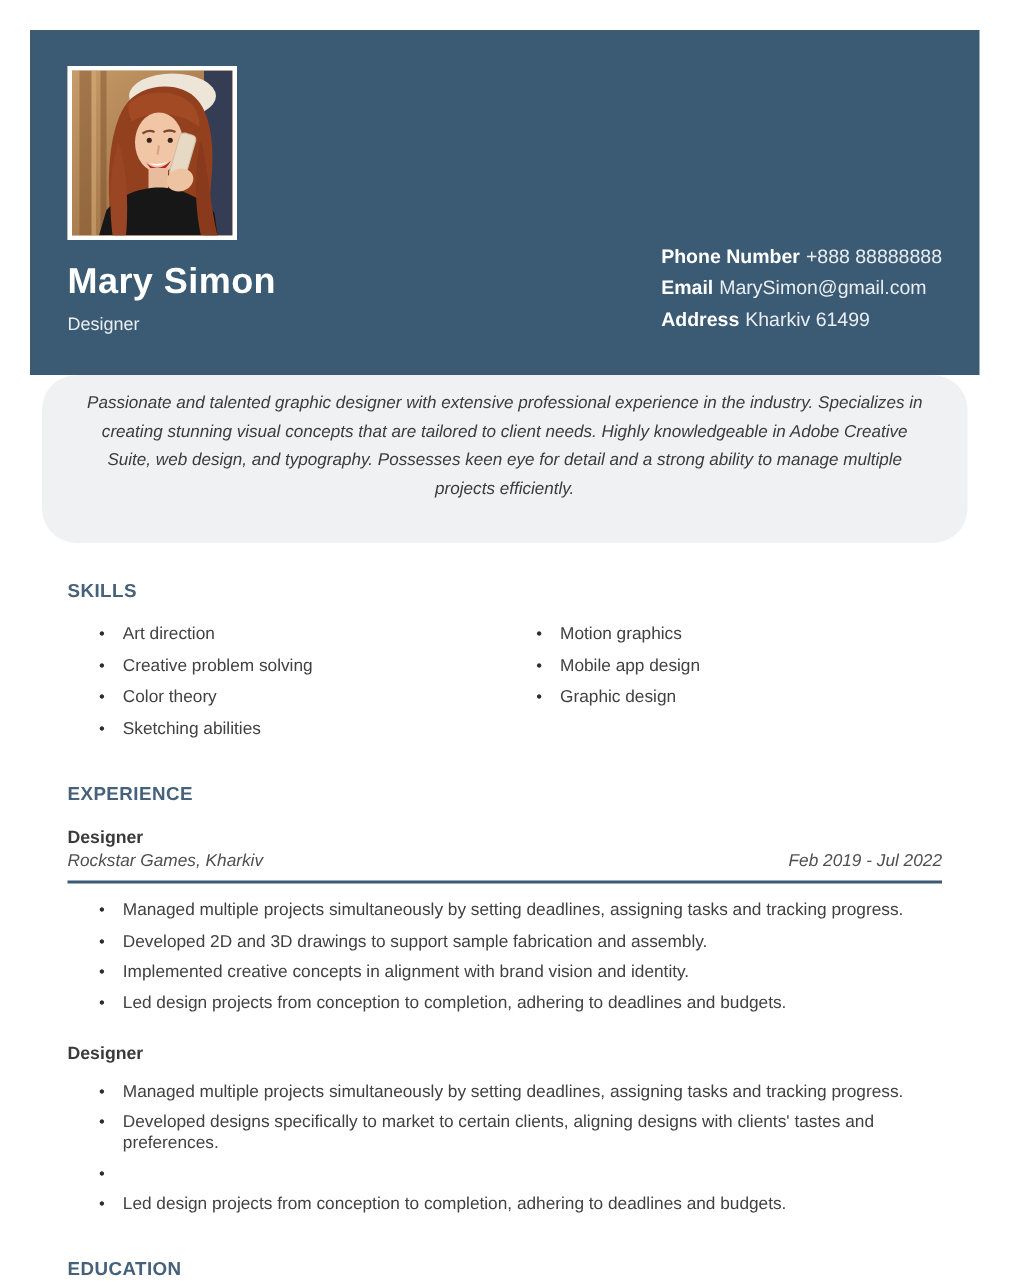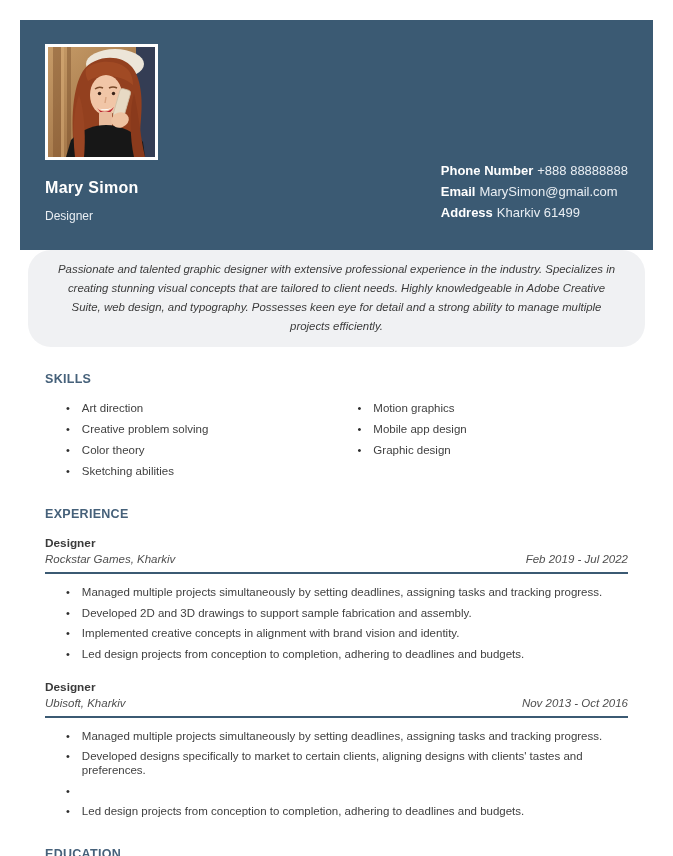--- a/index.html
+++ b/index.html
@@ -13,28 +13,28 @@
   *{margin:0;padding:0;box-sizing:border-box;}
   html,body{background:#fff;}
   body{font-family:"Liberation Sans",sans-serif;color:var(--body-text);}
   .page{width:673px;height:856px;background:#fff;position:relative;overflow:hidden;}
 
   
   .header{margin:20px 20px 0;background:var(--header-bg);padding:24px 25px 26px;}
   .photo-frame{width:113px;height:116px;border:3px solid #fff;overflow:hidden;background:#a97a4a;}
   .photo-frame svg{display:block;width:100%;height:100%;}
   .header-bottom{display:flex;justify-content:space-between;align-items:flex-end;}
-  .name{margin-top:8px;font-size:16px;font-weight:bold;color:#fff;letter-spacing:.3px;line-height:28px;}
+  .name{margin-top:8px;font-size:24px;font-weight:bold;color:#fff;letter-spacing:.3px;line-height:28px;}
   .role{margin-top:7px;font-size:12px;color:#e9eef3;line-height:15px;}
   .contact{padding-bottom:1px;}
   .contact-row{font-size:13px;color:#e9eef3;line-height:21px;white-space:nowrap;}
   .c-label{font-weight:bold;color:#fff;margin-right:4px;}
 
   
-  .summary{margin:0 28px;background:var(--summary-bg);padding:10px 30px 11px;
+  .summary{margin:0 28px;background:var(--summary-bg);padding:10px 30px 26px;
     text-align:center;font-style:italic;font-size:11.4px;line-height:19px;color:#3b3b3b;border-radius:23px;}
 
   
   .main{margin:0 45px;}
   .section-heading{font-size:12.5px;font-weight:bold;color:var(--heading);letter-spacing:.3px;margin:25px 0 0;}
 
   ul{list-style:none;}
   .b-li{display:flex;align-items:flex-start;font-size:11.5px;color:var(--body-text);padding:3.5px 0;line-height:13.5px;}
   .bullet{margin:0 12px 0 21px;font-size:11px;line-height:13.5px;color:#2d2d2d;}
 
@@ -164,24 +164,20 @@
               <span class="b-text">Implemented creative concepts in alignment with brand vision and identity.</span>
             </li>
             <li class="b-li">
               <span class="bullet">•</span>
               <span class="b-text">Led design projects from conception to completion, adhering to deadlines and budgets.</span>
             </li>
           </ul>
         </div>
         <div class="job">
           <div class="job-title">Designer</div>
-          <div class="job-meta">
-            <span class="job-company">Ubisoft, Kharkiv</span>
-            <span class="job-dates">Nov 2013 - Oct 2016</span>
-          </div>
           <ul class="job-bullets">
             <li class="b-li">
               <span class="bullet">•</span>
               <span class="b-text">Managed multiple projects simultaneously by setting deadlines, assigning tasks and tracking progress.</span>
             </li>
             <li class="b-li">
               <span class="bullet">•</span>
               <span class="b-text">Developed designs specifically to market to certain clients, aligning designs with clients' tastes and preferences.</span>
             </li>
             <li class="b-li">

